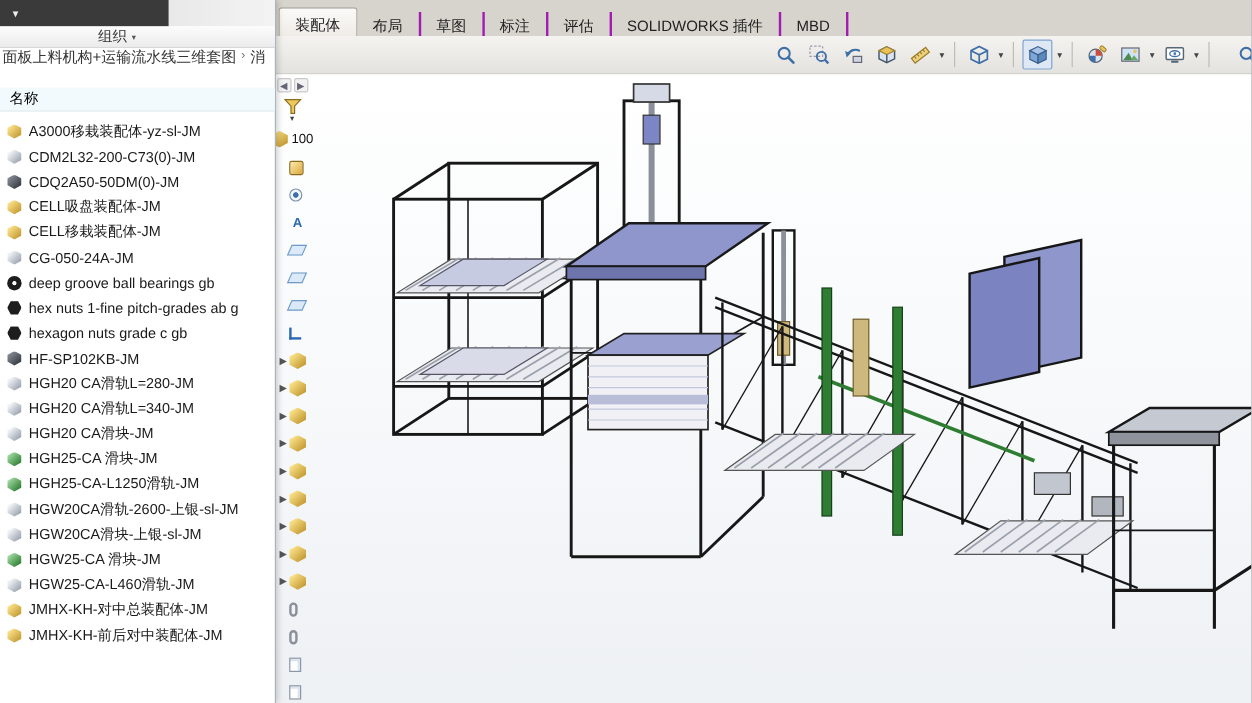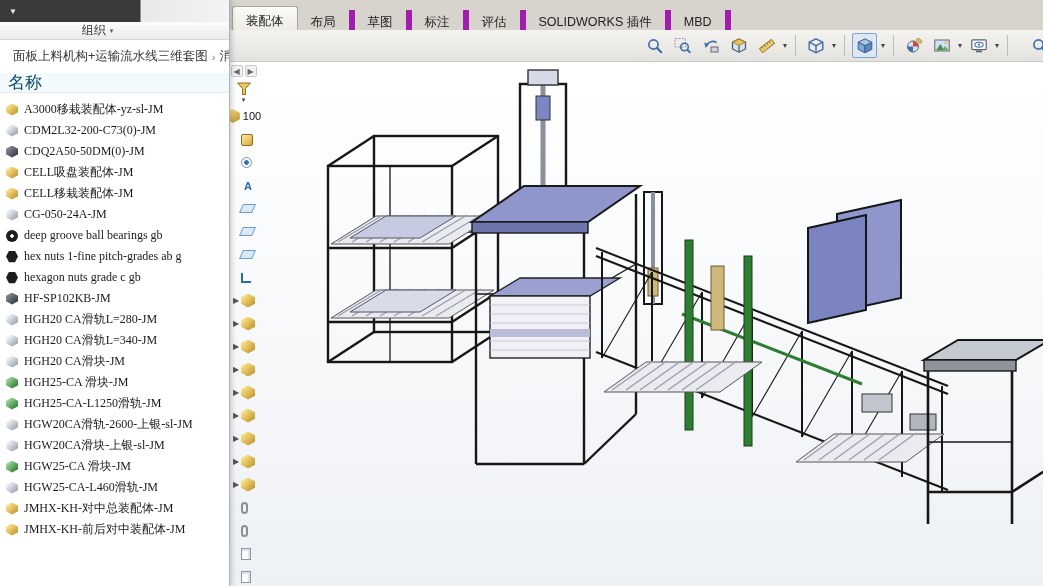--- a/index.html
+++ b/index.html
@@ -3,21 +3,21 @@
 <meta charset="utf-8">
 <style>
   html,body{margin:0;padding:0;background:#888;}
   .app{position:relative;width:1043px;height:586px;overflow:hidden;background:#fff;
        font-family:"Liberation Sans","DejaVu Sans",sans-serif;-webkit-font-smoothing:antialiased;}
 
   
   .ribbon-tabbar{position:absolute;left:230px;top:0;right:0;height:36px;background:#d7d4cd;
     border-bottom:1px solid #c2bfb8;display:flex;align-items:flex-end;padding-left:2px;box-sizing:border-box;}
   .rtab{height:25px;line-height:25px;padding:0 13px;font-size:12.5px;color:#222;
-    border-right:6px solid #a21caf;cursor:default;white-space:nowrap;}
+    border-right:2px solid #a21caf;cursor:default;white-space:nowrap;}
   .rtab[data-active="true"]{background:linear-gradient(#fbfaf8,#ece9e3);border:1px solid #a9a69f;
     border-bottom:none;border-radius:3px 3px 0 0;height:28px;line-height:28px;}
 
   
   .cmd-row{position:absolute;left:230px;top:30px;right:0;height:32px;
     background:linear-gradient(#f4f3f0,#e3e2de);border-bottom:1px solid #c9c8c4;box-sizing:border-box;}
   .headsup{position:absolute;left:412px;top:3px;display:flex;align-items:center;gap:3px;}
   .hub{width:25px;height:25px;display:flex;align-items:center;justify-content:center;border-radius:2px;box-sizing:border-box;}
   .hub.pressed{background:#dde8f4;border:1px solid #7fa4cf;}
   .hcaret{font-size:8px;color:#444;margin:0 1px;line-height:25px;}
@@ -60,26 +60,26 @@
   
   .explorer{position:absolute;left:0;top:0;width:230px;height:586px;background:#fff;z-index:10;
     border-right:1px solid #aab4bc;box-shadow:2px 0 5px rgba(0,0,0,.18);box-sizing:border-box;}
   .ex-titlebar{height:22px;background:linear-gradient(90deg,#3a3a3a 0,#3a3a3a 140px,#e9e9e9 141px,#f3f3f3 100%);
     display:flex;align-items:center;padding-left:9px;box-sizing:border-box;}
   .ex-title-caret{color:#eee;font-size:8px;}
   .ex-toolbar{height:18px;background:linear-gradient(#fcfcfc,#ebebeb);border-bottom:1px solid #d8d8d8;
     display:flex;align-items:center;justify-content:center;padding-right:34px;box-sizing:border-box;}
   .org{font-size:12px;color:#333;display:flex;align-items:center;gap:4px;}
   .orgcaret{font-size:7px;color:#555;}
-  .ex-breadcrumb{height:33px;display:flex;align-items:center;font-size:12.5px;color:#333;
-    white-space:nowrap;overflow:hidden;padding-left:13px;box-sizing:border-box;}
+  .ex-breadcrumb{height:33px;display:flex;align-items:flex-start;font-size:12.5px;color:#333;
+    white-space:nowrap;overflow:hidden;padding-left:2px;box-sizing:border-box;}
   .bc-sep{color:#777;margin:0 4px;font-size:11px;}
-  .ex-colheader{height:20px;background:#f3fafd;border-bottom:1px solid #e2ebf1;font-size:17px;color:#0c4a6e;
+  .ex-colheader{height:20px;background:#f3fafd;border-bottom:1px solid #e2ebf1;font-size:12px;color:#000000;
     padding-left:8px;display:flex;align-items:center;box-sizing:border-box;}
-  .ex-files{position:absolute;top:99px;bottom:0;left:0;right:0;overflow:hidden;font-family:Liberation Serif, serif;}
+  .ex-files{position:absolute;top:99px;bottom:0;left:0;right:0;overflow:hidden;}
   .file-row{height:21px;display:flex;align-items:center;padding-left:6px;gap:6px;font-size:12px;
     color:#1a1a1a;white-space:nowrap;}
   .ficon{width:12px;height:12px;flex:0 0 12px;
     clip-path:polygon(50% 0,100% 27%,100% 73%,50% 100%,0 73%,0 27%);}
   .ficon[data-icon="assembly"]{background:linear-gradient(135deg,#f6dc82 20%,#c79e38 80%);}
   .ficon[data-icon="part"]{background:linear-gradient(135deg,#eef0f4 20%,#9aa2ae 85%);}
   .ficon[data-icon="part-dark"]{background:linear-gradient(135deg,#8a8f99 10%,#3a3f47 80%);}
   .ficon[data-icon="part-green"]{background:linear-gradient(135deg,#9fd89f 15%,#2e7d32 85%);}
   .ficon[data-icon="bearing"]{clip-path:none;border-radius:50%;
     background:radial-gradient(circle,#ffffff 0 1.5px,#1d1d1d 2px 100%);}

